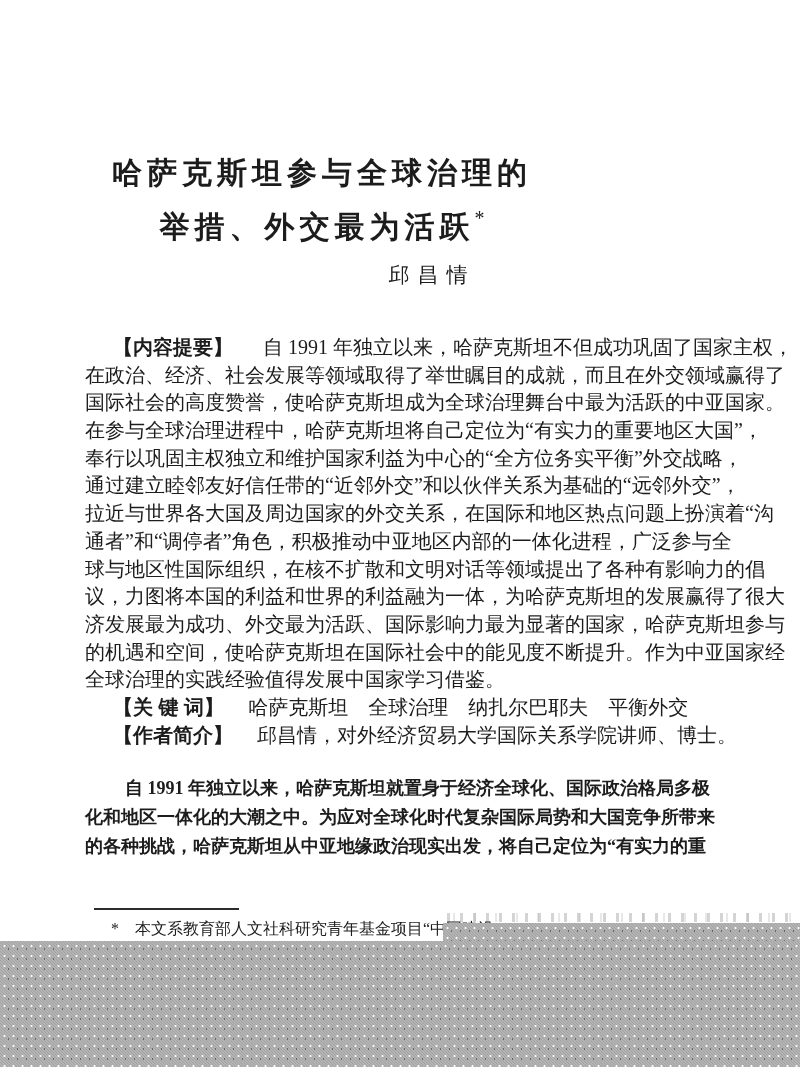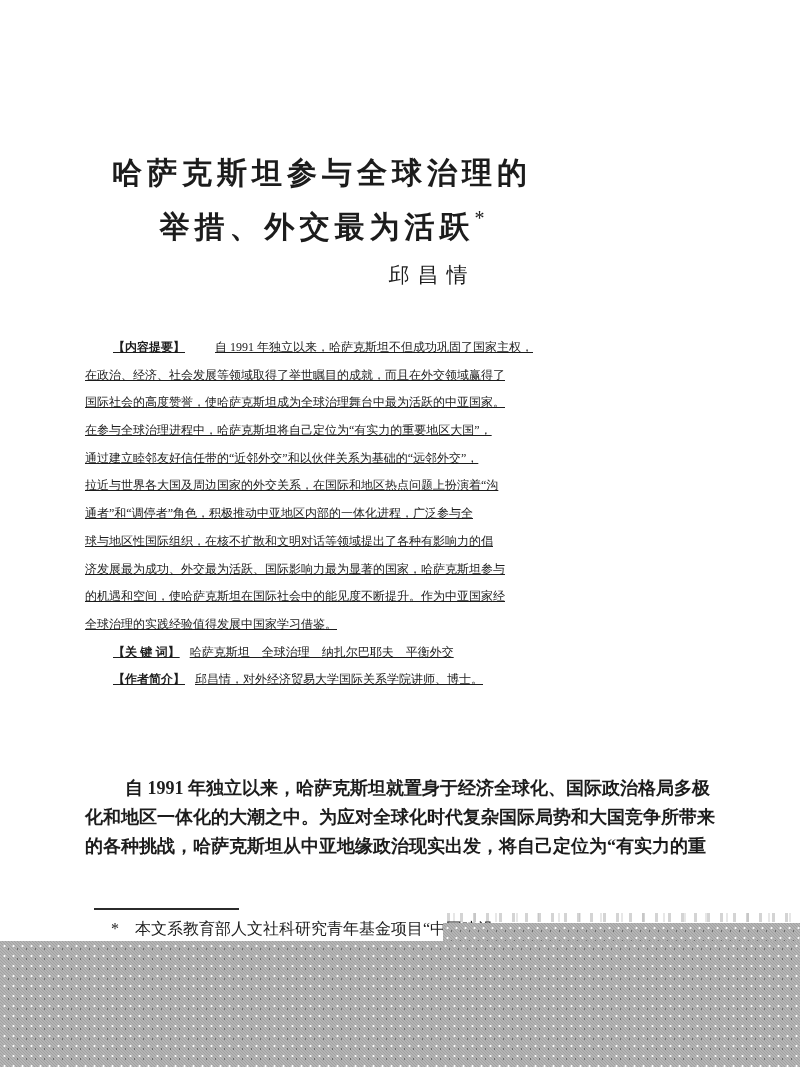--- a/index.html
+++ b/index.html
@@ -18,28 +18,28 @@
   .title-sup {
     font-size:20px; letter-spacing:0; vertical-align:12px;
     font-family:"Liberation Serif", serif; font-weight:400;
   }
   .author-name {
     position:absolute; top:262px; left:0; width:800px; text-align:center;
     font-size:21px; line-height:26px; letter-spacing:8px; white-space:nowrap;margin-left:32px;
   }
   
   .abstract {
-    position:absolute; left:85px; top:334px; width:645px; font-size:12px;text-decoration:underline;
+    position:absolute; left:85px; top:334px; width:645px; font-size:20px;
   }
   .abstract .t-line { height:27.7px; line-height:27.7px; white-space:nowrap; }
   .lead-label {
     font-family:"Liberation Sans", sans-serif; font-weight:600;
   }
   .gap-wide { margin-right:30px; }
-  .gap-mid  { margin-right:10px; }
+  .gap-mid  { margin-right:24px; }
   .indent-1 { padding-left:28px; }
   
   .body-text {
     position:absolute; left:85px; top:774px; width:645px; font-size:18px;font-weight:bold;
   }
   .body-text .t-line { height:29px; line-height:29px; white-space:nowrap; }
   .body-text .t-line:first-child { text-indent:40px; }
   
   .fn-rule {
     position:absolute; left:94px; top:908px; width:145px; height:2px;
@@ -86,24 +86,26 @@
   <div class="author-name">邱昌情</div>
 
   <div class="abstract">
     <div class="t-line indent-1">
       <span class="lead-label gap-wide">【内容提要】</span><span>自 1991 年独立以来，哈萨克斯坦不但成功巩固了国家主权，</span>
     </div>
     <div>
         <div class="t-line">在政治、经济、社会发展等领域取得了举世瞩目的成就，而且在外交领域赢得了</div>
         <div class="t-line">国际社会的高度赞誉，使哈萨克斯坦成为全球治理舞台中最为活跃的中亚国家。</div>
         <div class="t-line">在参与全球治理进程中，哈萨克斯坦将自己定位为“有实力的重要地区大国”，</div>
+        <div class="t-line">奉行以巩固主权独立和维护国家利益为中心的“全方位务实平衡”外交战略，</div>
         <div class="t-line">通过建立睦邻友好信任带的“近邻外交”和以伙伴关系为基础的“远邻外交”，</div>
         <div class="t-line">拉近与世界各大国及周边国家的外交关系，在国际和地区热点问题上扮演着“沟</div>
         <div class="t-line">通者”和“调停者”角色，积极推动中亚地区内部的一体化进程，广泛参与全</div>
         <div class="t-line">球与地区性国际组织，在核不扩散和文明对话等领域提出了各种有影响力的倡</div>
+        <div class="t-line">议，力图将本国的利益和世界的利益融为一体，为哈萨克斯坦的发展赢得了很大</div>
         <div class="t-line">济发展最为成功、外交最为活跃、国际影响力最为显著的国家，哈萨克斯坦参与</div>
         <div class="t-line">的机遇和空间，使哈萨克斯坦在国际社会中的能见度不断提升。作为中亚国家经</div>
         <div class="t-line">全球治理的实践经验值得发展中国家学习借鉴。</div>
       </div>
     <div class="t-line indent-1">
       <span class="lead-label gap-mid">【关 键 词】</span><span>哈萨克斯坦　全球治理　纳扎尔巴耶夫　平衡外交</span>
     </div>
     <div class="t-line indent-1">
       <span class="lead-label gap-mid">【作者简介】</span><span>邱昌情，对外经济贸易大学国际关系学院讲师、博士。</span>
     </div>

